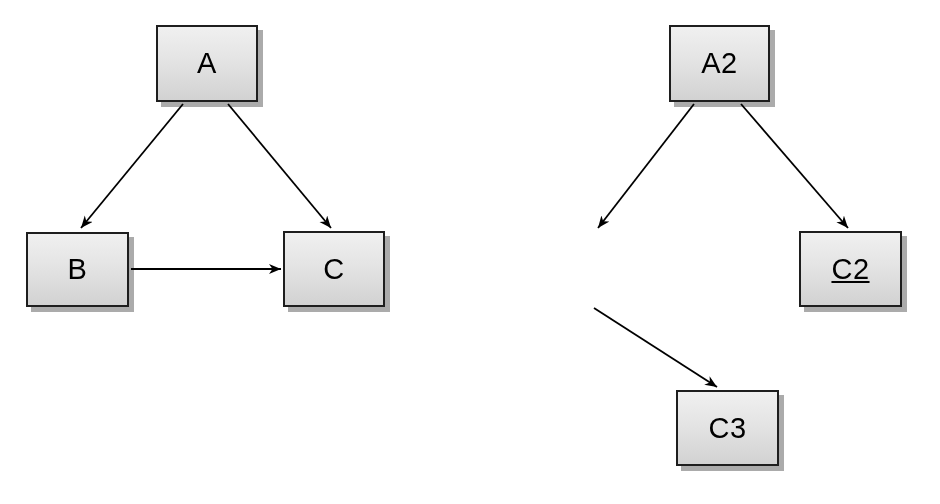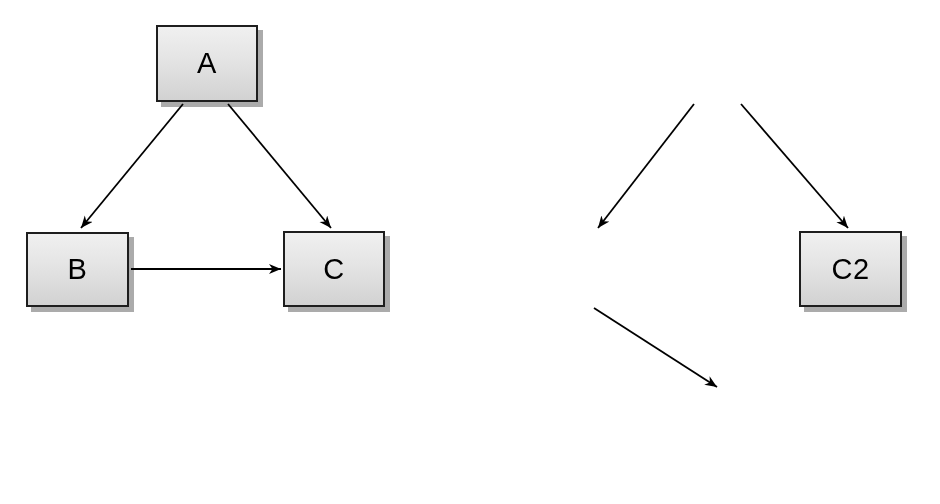--- a/index.html
+++ b/index.html
@@ -38,21 +38,21 @@
     color: #000000;
     letter-spacing: 0.5px;
     user-select: none;
   }
   
   .n-a  { left: 156px; top: 25px;  width: 102px; height: 77px; }
   .n-b  { left: 26px;  top: 232px; width: 103px; height: 75px; }
   .n-c  { left: 283px; top: 231px; width: 102px; height: 76px; }
   .n-a2 { left: 669px; top: 25px;  width: 101px; height: 77px; }
   .n-b2 { left: 543px; top: 232px; width: 102px; height: 75px; }
-  .n-c2 { left: 799px; top: 231px; width: 103px; height: 76px; }
+  .n-c2 { left: 799px; top: 231px; width: 103px; height: 76px; text-decoration: underline; }
   .n-c3 { left: 676px; top: 390px; width: 103px; height: 76px; }
   .edge {
     stroke: #000000;
     stroke-width: 1.8;
   }
 </style>
 </head>
 <body>
 
 <div class="canvas">
@@ -76,17 +76,23 @@
   <div class="node n-a">
     <span class="label">A</span>
   </div>
   <div class="node n-b">
     <span class="label">B</span>
   </div>
   <div class="node n-c">
     <span class="label">C</span>
   </div>
 
+  <div class="node n-a2">
+    <span class="label">A2</span>
+  </div>
   <div class="node n-c2">
     <span class="label">C2</span>
+  </div>
+  <div class="node n-c3">
+    <span class="label">C3</span>
   </div>
 
 </div>
 
 </body></html>

